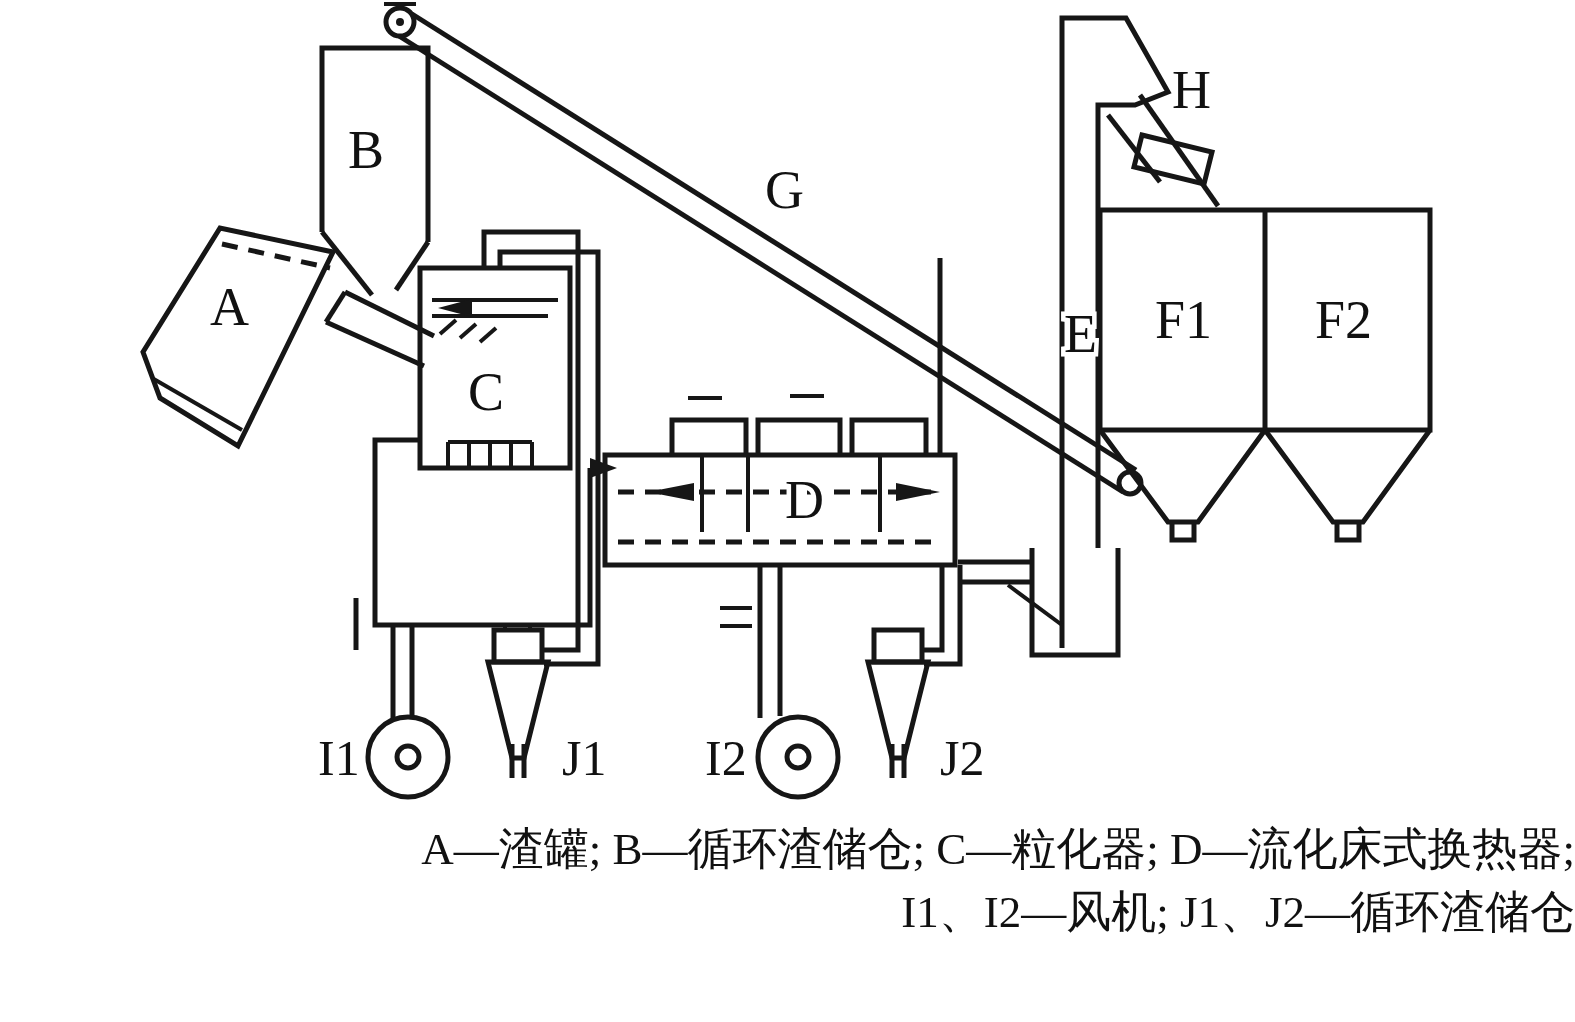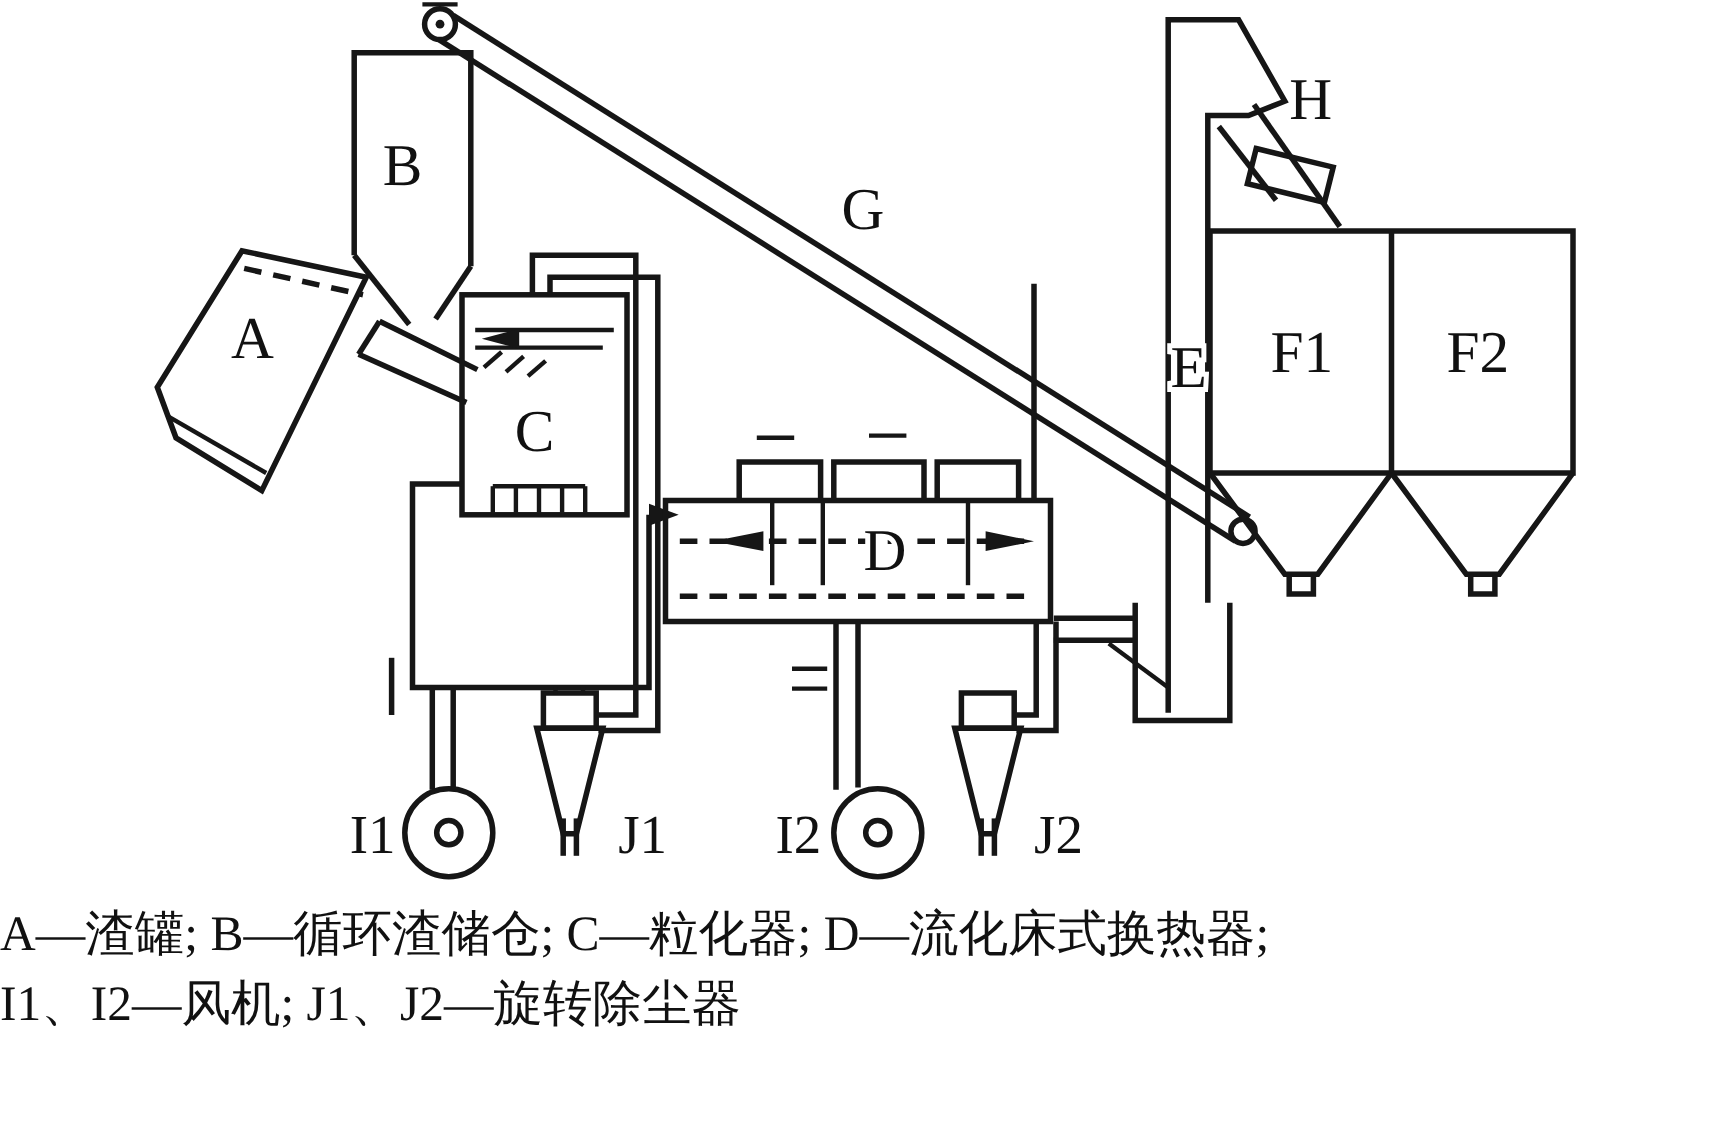--- a/index.html
+++ b/index.html
@@ -56,21 +56,21 @@
     fill: #111111;
     paint-order: stroke;
     stroke: #ffffff;
     stroke-width: 9px;
   }
   .caption {
     position: absolute;
     left: 0;
     top: 818px;
     width: 1575px;
-    text-align: left;
+    text-align: right;
     color: #111111;
     font-size: 45px;
     line-height: 63px;
   }
   .caption p { margin: 0; }
 </style>
 </head>
 <body>
 
 <div class="page">
@@ -217,16 +217,16 @@
       <text class="lbl" x="1172" y="108">H</text>
       <text class="lbl-small" x="318" y="775">I1</text>
       <text class="lbl-small" x="562" y="775">J1</text>
       <text class="lbl-small" x="705" y="775">I2</text>
       <text class="lbl-small" x="940" y="775">J2</text>
     </svg>
   </div>
 
   <div class="caption">
     <p>A—渣罐; B—循环渣储仓; C—粒化器; D—流化床式换热器;</p>
-    <p>I1、I2—风机; J1、J2—旋转除尘器</p>
+    <p>I1、I2—风机; J1、J2—循环渣储仓</p>
   </div>
 
 </div>
 
 </body></html>

